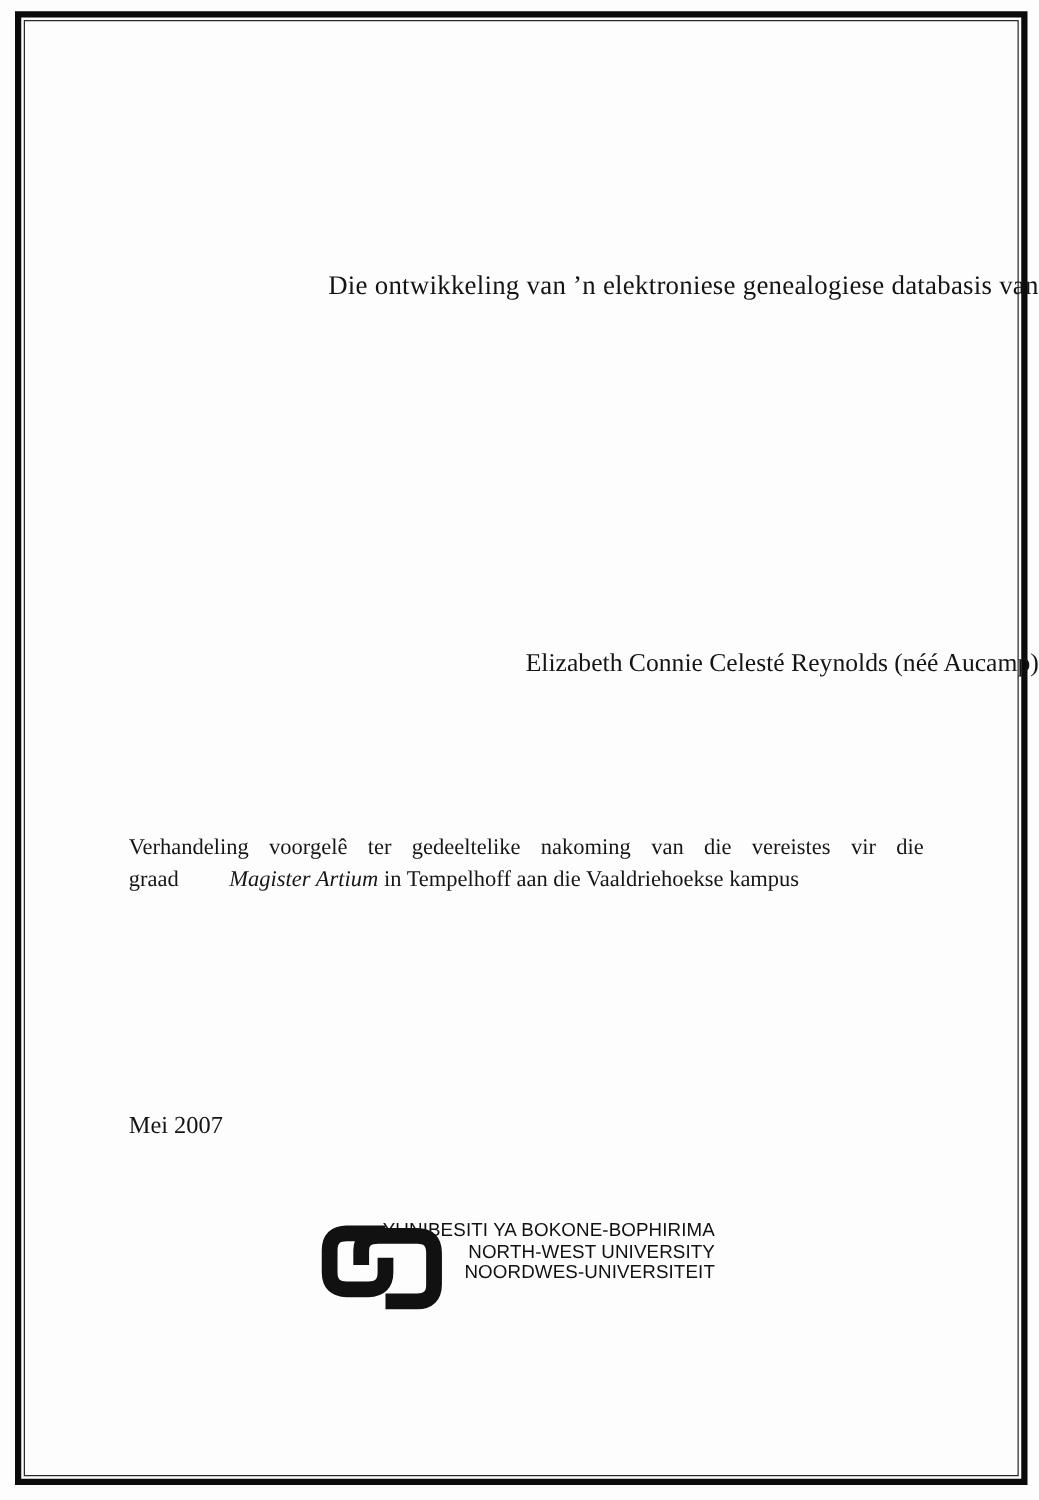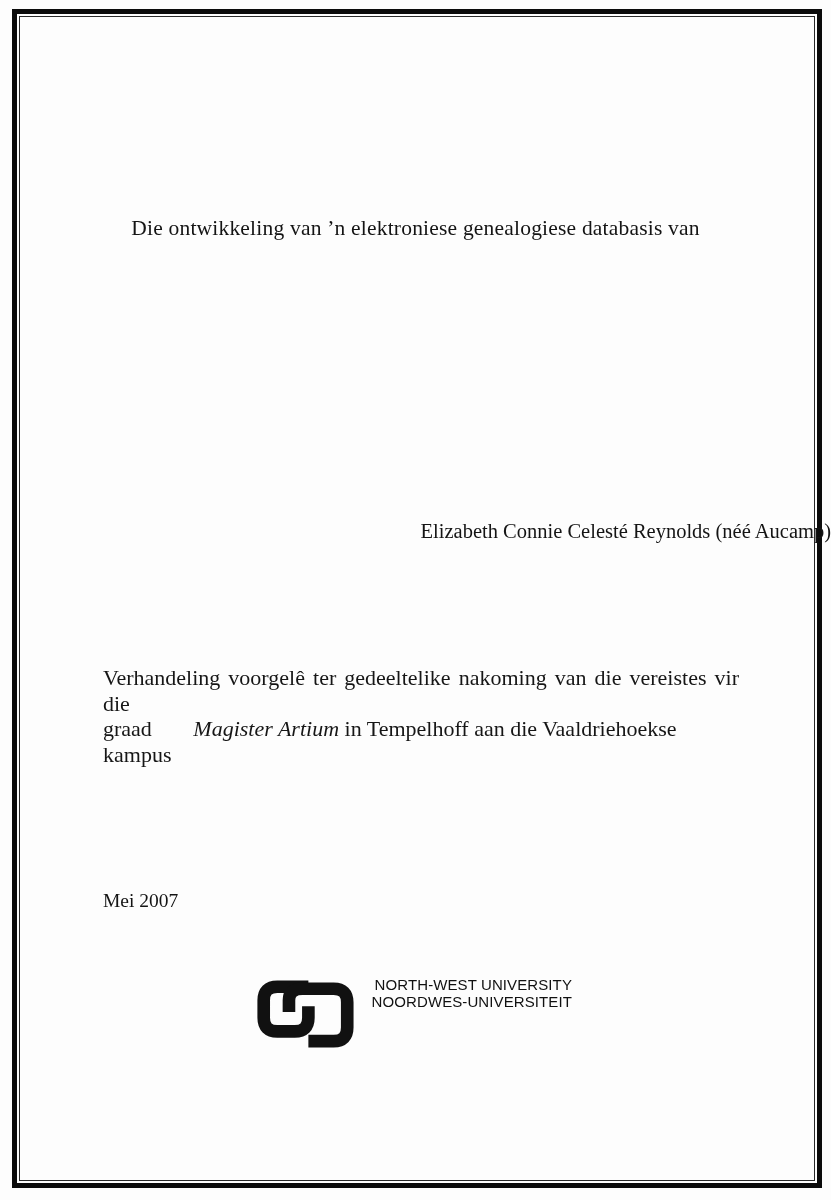--- a/index.html
+++ b/index.html
@@ -22,21 +22,21 @@
     width: 810px; height: 1179px;
     border: 5px solid #0b0b0b;
   }
   .frame-inner {
     position: absolute; inset: 2px;
     border: 1px solid #2a2a2a;
   }
   .title-block {
     position: absolute;
     left: 0; top: 207px; width: 831px;
-    text-align: center;
+    text-align: right;
     font-size: 21.5px;
     line-height: 43px;
     letter-spacing: 0.2px;
     color: #141414;
   }
   .byline {
     position: absolute;
     left: 0; top: 438px; width: 831px;
     text-align: center;
     font-size: 18px;
@@ -46,21 +46,21 @@
     position: absolute;
     left: 0; top: 520px; width: 831px;
     text-align: right;
     font-size: 20.5px;
     color: #141414;
   }
   .statement {
     position: absolute;
     left: 103px; top: 665px;
     width: 636px;
-    font-size: 22px;
+    font-size: 18px;
     line-height: 25.5px;
     color: #161616;
   }
   .statement .justified {
     text-align: justify;
     text-align-last: justify;
   }
   .statement .italic { font-style: italic; margin-left: 36px; }
   .supervisor-block {
     position: absolute;
@@ -117,18 +117,19 @@
   </div>
 
   <div class="logo">
     <svg class="logo-mark" viewBox="0 0 104 84" xmlns="http://www.w3.org/2000/svg" aria-hidden="true">
 
       <path d="M56,16 H24 Q10,16 10,30 V48 Q10,62 24,62 H42 Q56,62 56,48 V36" fill="none" stroke="#111111" stroke-width="13" stroke-linecap="butt"></path>
 
       <path d="M36,42 V30 Q36,18 50,18 H82 Q96,18 96,32 V58 Q96,72 82,72 H56" fill="none" stroke="#111111" stroke-width="13" stroke-linecap="butt"></path>
     </svg>
     <div class="logo-text">
+      <div>YUNIBESITI YA BOKONE-BOPHIRIMA</div>
       <div>NORTH-WEST UNIVERSITY</div>
       <div>NOORDWES-UNIVERSITEIT</div>
     </div>
   </div>
 
 </div>
 
 </body></html>

